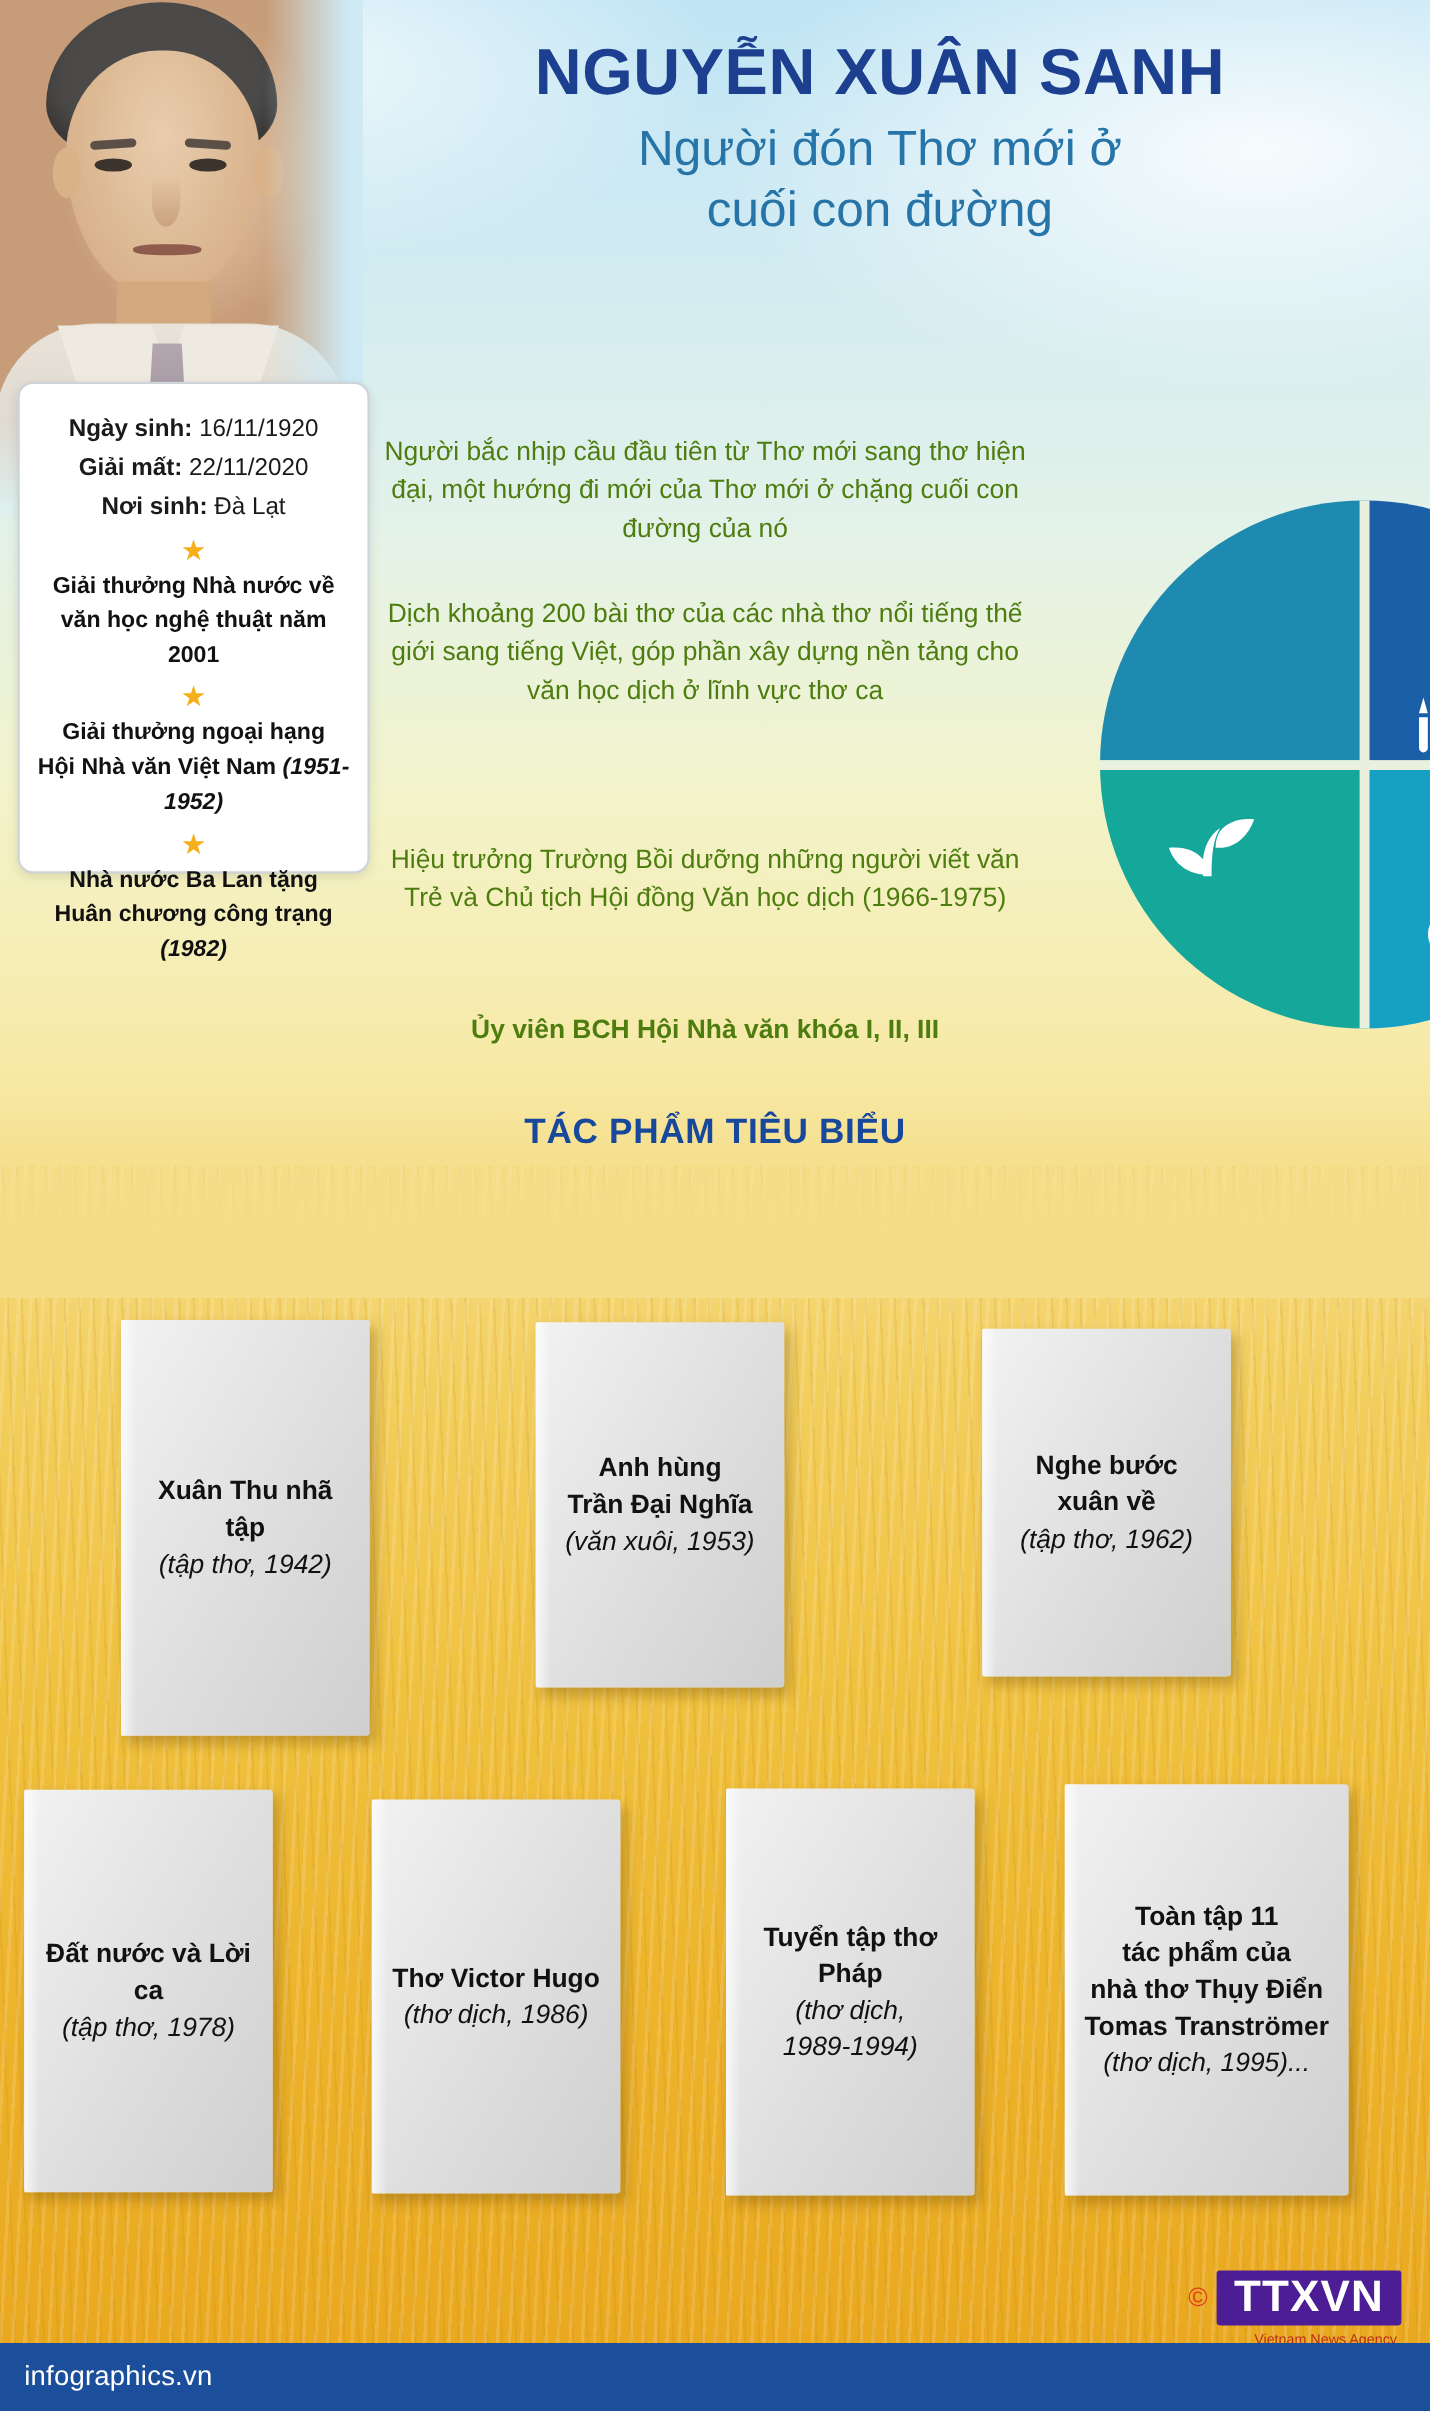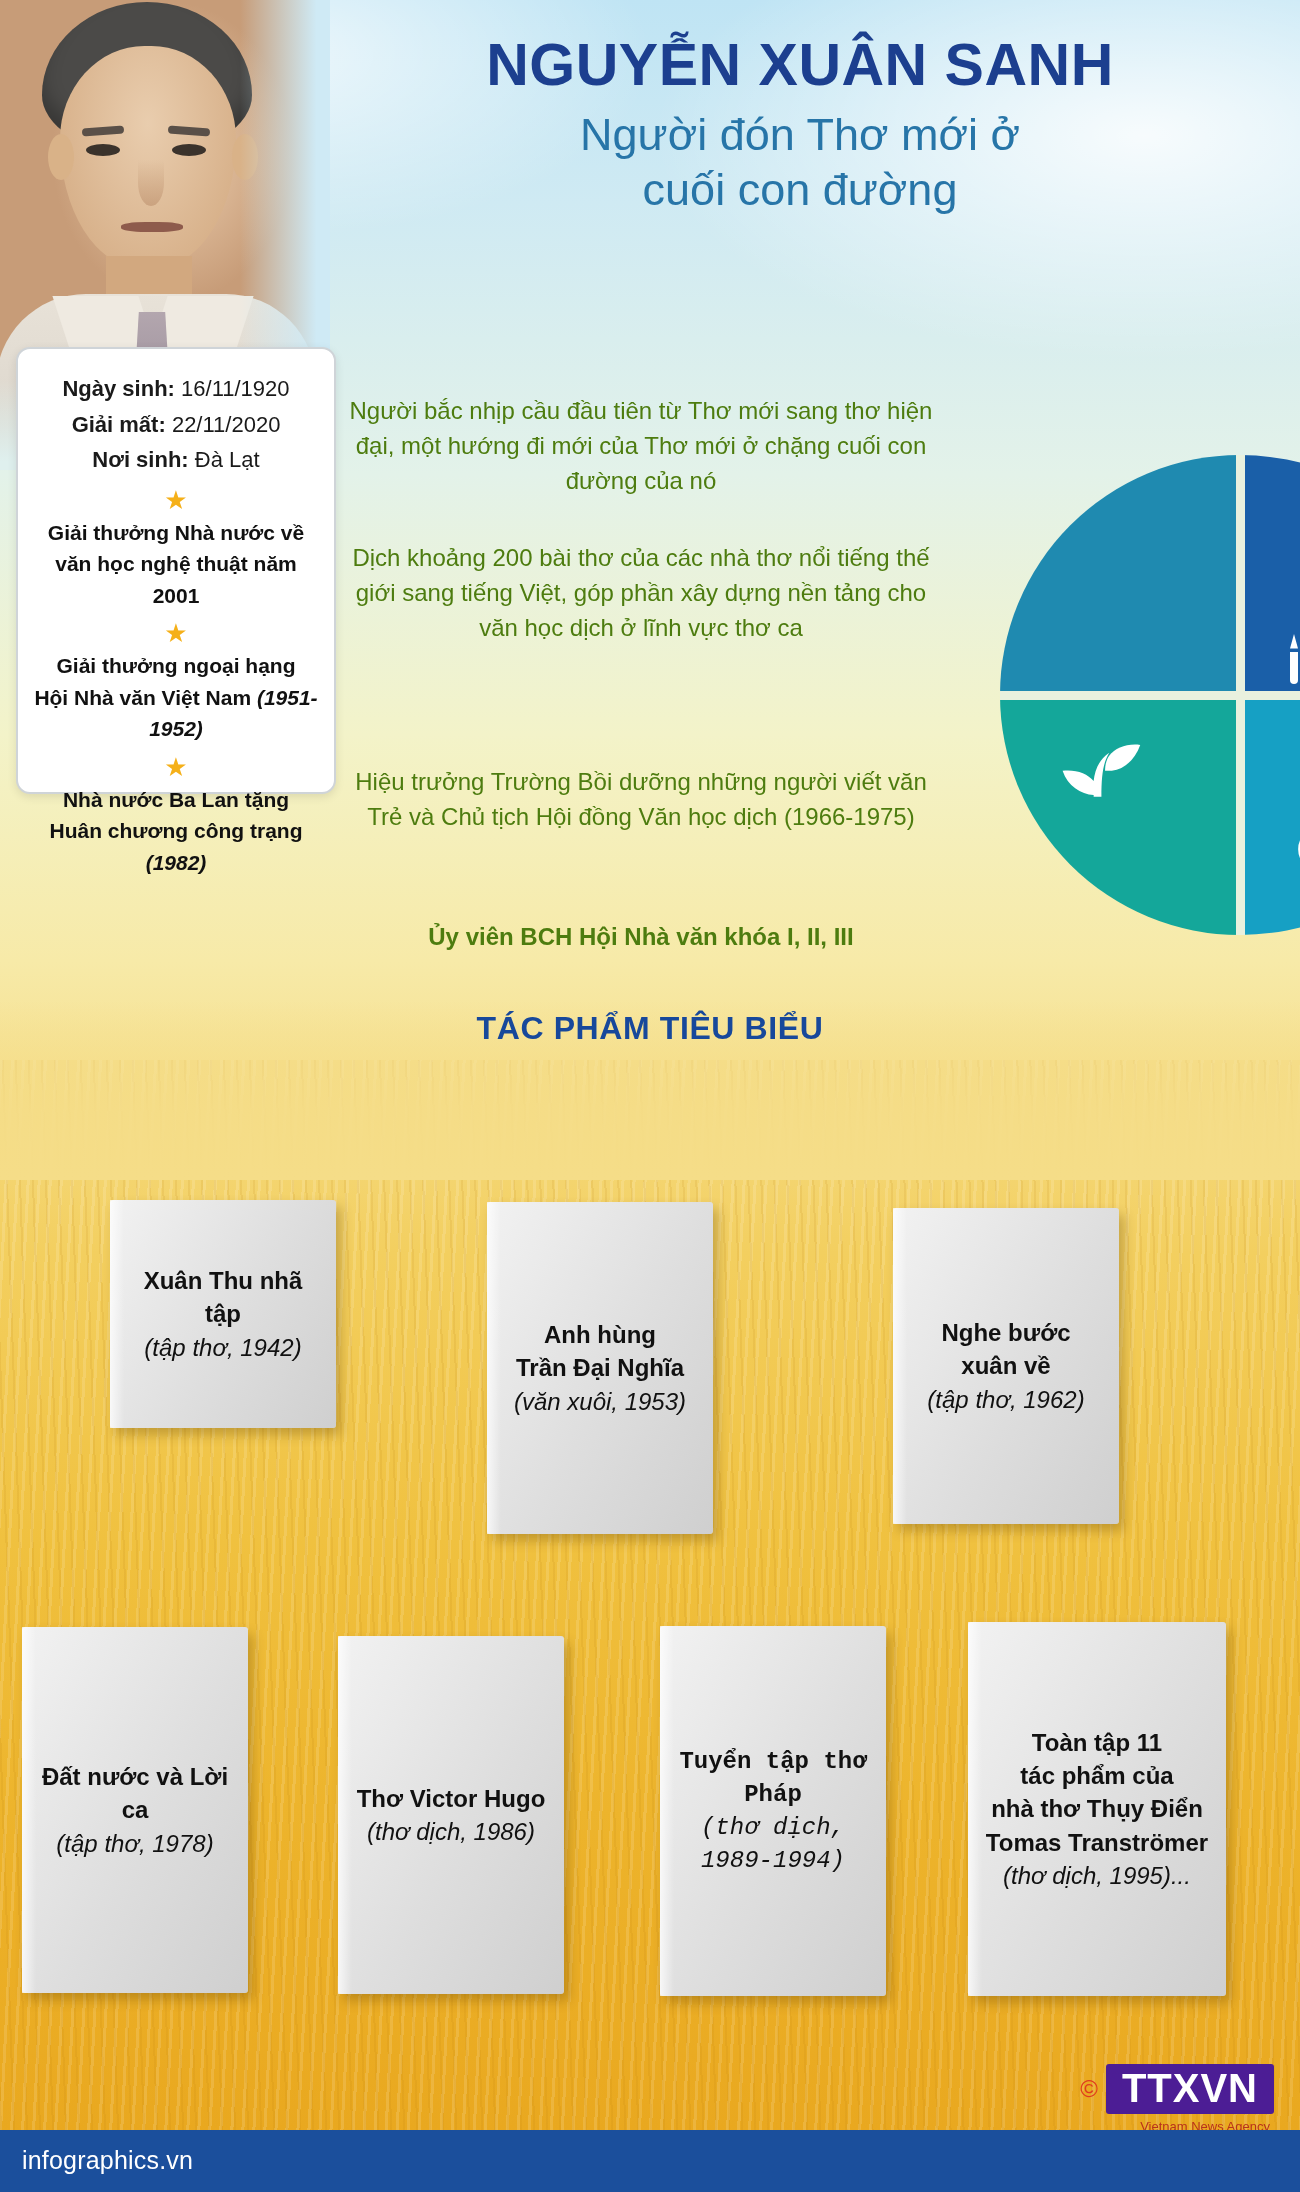--- a/index.html
+++ b/index.html
@@ -304,21 +304,21 @@
       <circle cx="12" cy="10" r="8" fill="none" stroke="#fff" stroke-width="2"></circle>
       <circle cx="12" cy="10" r="4" fill="#fff"></circle>
       <path d="M7 17 4 27l5-3 4 3-2-10z"></path>
       <path d="M17 17l3 10-5-3-3 2 1-9z"></path>
     </svg>
   </div>
 </div>
 
 <div class="works-title">TÁC PHẨM TIÊU BIỂU</div>
 
-<div class="book" style="left:110px; top:1200px; width:226px; height:228px;">
+<div class="book" style="left:110px; top:1200px; width:226px; height:378px;">
   <div class="bt">
     <b>Xuân Thu nhã tập</b>
     <i>(tập thơ, 1942)</i>
   </div>
 </div>
 
 <div class="book" style="left:487px; top:1202px; width:226px; height:332px;">
   <div class="bt">
     <b>Anh hùng<br>Trần Đại Nghĩa</b>
     <i>(văn xuôi, 1953)</i>
@@ -339,21 +339,21 @@
   </div>
 </div>
 
 <div class="book" style="left:338px; top:1636px; width:226px; height:358px;">
   <div class="bt">
     <b>Thơ Victor Hugo</b>
     <i>(thơ dịch, 1986)</i>
   </div>
 </div>
 
-<div class="book" style="left:660px; top:1626px; width:226px; height:370px;font-family:Liberation Mono, monospace;">
+<div class="book" style="left:660px; top:1626px; width:226px; height:370px;">
   <div class="bt">
     <b>Tuyển tập thơ<br>Pháp</b>
     <i>(thơ dịch,<br>1989-1994)</i>
   </div>
 </div>
 
 <div class="book" style="left:968px; top:1622px; width:258px; height:374px;">
   <div class="bt">
     <b>Toàn tập 11<br>tác phẩm của<br>nhà thơ Thụy Điển<br>Tomas Tranströmer</b>
     <i>(thơ dịch, 1995)...</i>

